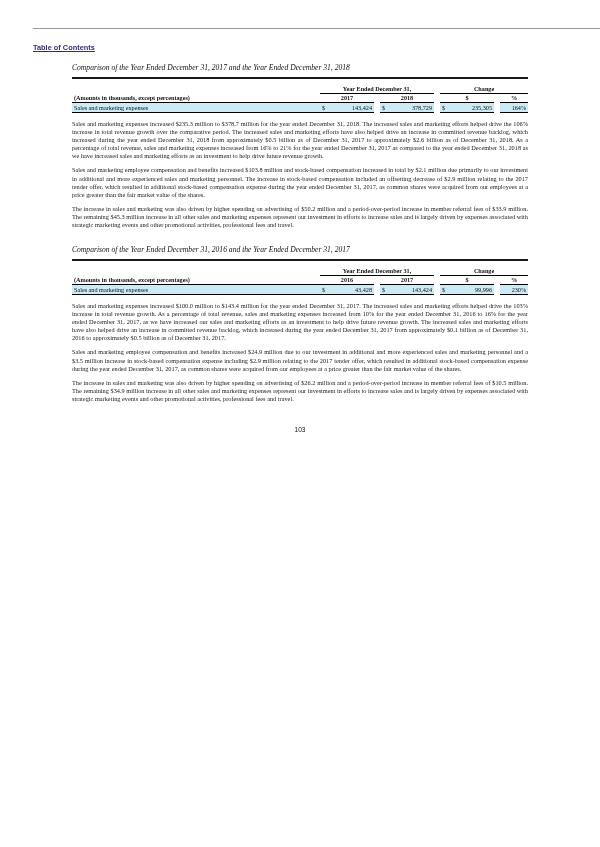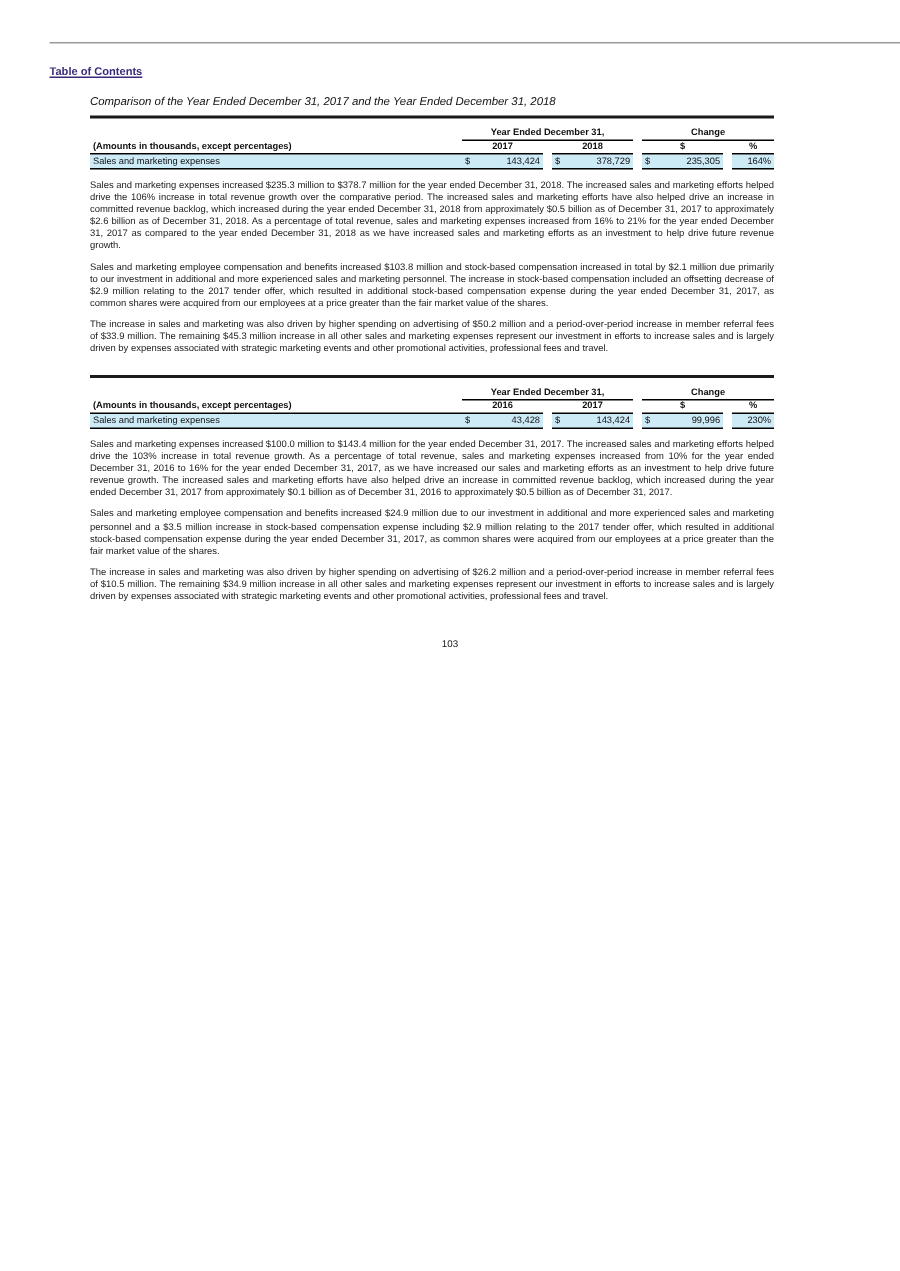--- a/index.html
+++ b/index.html
@@ -6,21 +6,21 @@
     body {
       width: 600px; height: 847px; position: relative; overflow: hidden;
       font-family: "Liberation Sans", sans-serif; color: #111;
     }
     .top-rule { position: absolute; left: 33px; top: 28px; width: 567px; height: 1px; background: #9a9a9a; }
     .toc-link {
       position: absolute; left: 33px; top: 43px;
       font-family: Liberation Sans, sans-serif; font-size: 7.4px; font-weight: bold;
       color: #3b2a7a; text-decoration: underline; cursor: pointer;
     }
-    .content { position: absolute; left: 60px; width: 456px; }
+    .content { position: absolute; left: 72px; width: 456px; font-family: Liberation Serif, serif; }
     .section-title {
       font-size: 7.6px; font-style: italic; color: #111; margin: 0;
       white-space: nowrap;
     }
     .thick-rule { height: 2px; background: #1a1a1a; }
     table.fin { border-collapse: collapse; width: 100%; font-size: 6.2px; table-layout: fixed; }
     table.fin td { padding: 0 2px; height: 8px; line-height: 8px; white-space: nowrap; }
     .hdr-group { text-align: center; font-weight: bold; border-bottom: 1px solid #000; }
     .hdr-col { text-align: center; font-weight: bold; border-bottom: 1px solid #000; }
     .amounts-label { font-weight: bold; border-bottom: 1px solid #000; }
@@ -88,20 +88,21 @@
     </tr>
   </tbody>
     </table>
   <div style="height:7px"></div>
   <p class="body">Sales and marketing expenses increased $235.3 million to $378.7 million for the year ended December 31, 2018. The increased sales and marketing efforts helped drive the 106% increase in total revenue growth over the comparative period. The increased sales and marketing efforts have also helped drive an increase in committed revenue backlog, which increased during the year ended December 31, 2018 from approximately $0.5 billion as of December 31, 2017 to approximately $2.6 billion as of December 31, 2018. As a percentage of total revenue, sales and marketing expenses increased from 16% to 21% for the year ended December 31, 2017 as compared to the year ended December 31, 2018 as we have increased sales and marketing efforts as an investment to help drive future revenue growth.</p>
   <p class="body">Sales and marketing employee compensation and benefits increased $103.8 million and stock-based compensation increased in total by $2.1 million due primarily to our investment in additional and more experienced sales and marketing personnel. The increase in stock-based compensation included an offsetting decrease of $2.9 million relating to the 2017 tender offer, which resulted in additional stock-based compensation expense during the year ended December 31, 2017, as common shares were acquired from our employees at a price greater than the fair market value of the shares.</p>
   <p class="body">The increase in sales and marketing was also driven by higher spending on advertising of $50.2 million and a period-over-period increase in member referral fees of $33.9 million. The remaining $45.3 million increase in all other sales and marketing expenses represent our investment in efforts to increase sales and is largely driven by expenses associated with strategic marketing events and other promotional activities, professional fees and travel.</p>
 </div>
 
 <div class="content" style="top:245px;">
+  <p class="section-title">Comparison of the Year Ended December 31, 2016 and the Year Ended December 31, 2017</p>
   <div class="thick-rule" style="margin-top:5px;"></div>
   <table class="fin" style="margin-top:6px;">
     <colgroup>
       <col style="width:248px">
         <col style="width:10px">
         <col style="width:44px">
         <col style="width:6px">
         <col style="width:10px">
         <col style="width:44px">
         <col style="width:6px">

